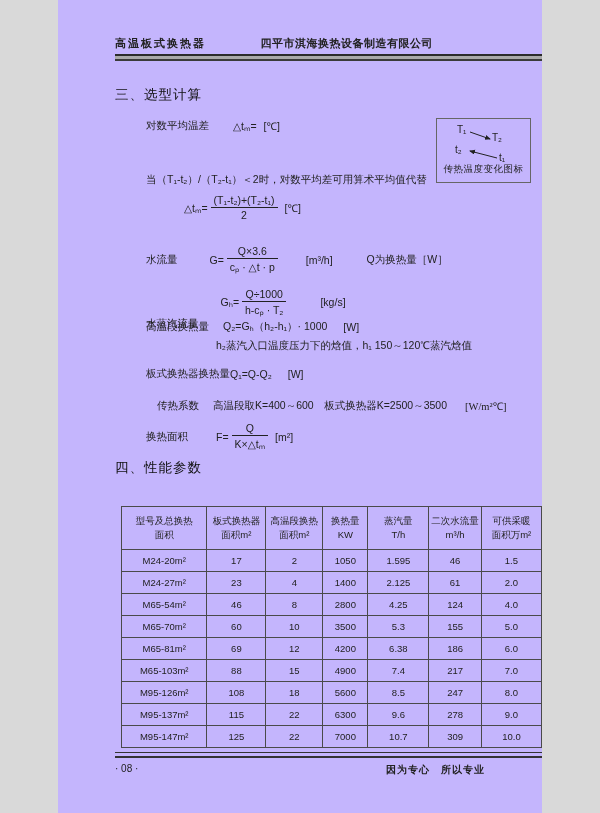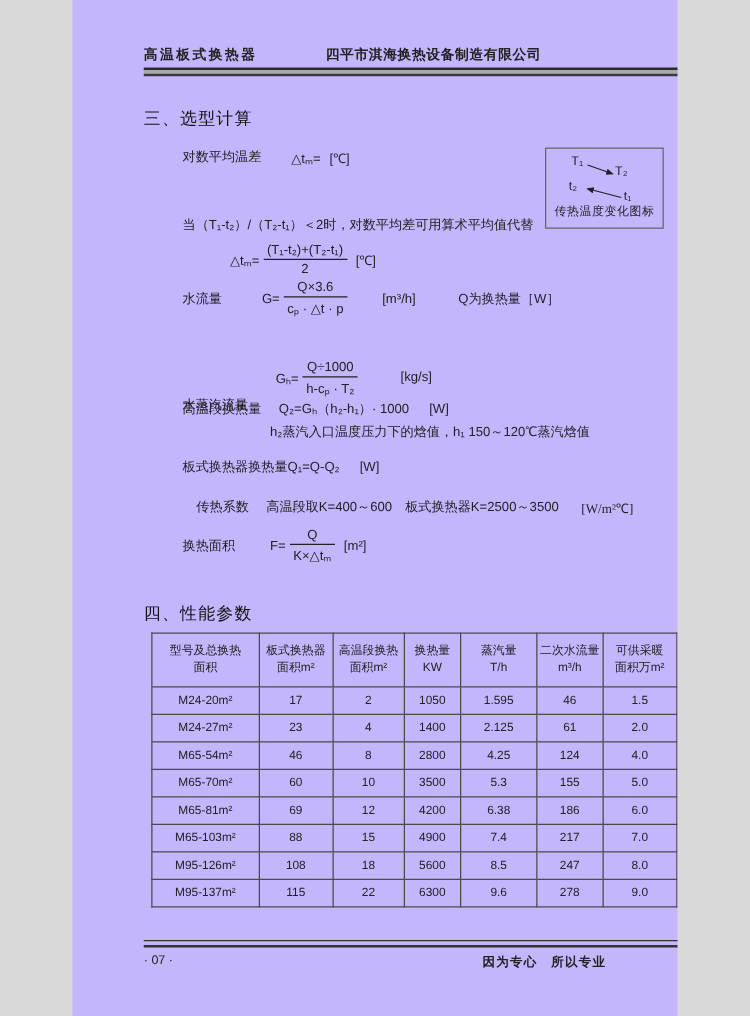--- a/index.html
+++ b/index.html
@@ -82,21 +82,21 @@
     <span class="formula">
       <span>△tₘ=</span>
       <span class="frac">
         <span class="num">(T₁-t₂)+(T₂-t₁)</span>
         <span class="den">2</span>
       </span>
       <span class="unit">[℃]</span>
     </span>
   </div>
 
-  <div class="frow" style="left:88px; top:224px;justify-content:flex-end;">
+  <div class="frow" style="left:88px; top:245px;justify-content:flex-end;">
     <span class="flabel" style="margin-right:32px;">水流量</span>
     <span class="formula">
       <span>G=</span>
       <span class="frac">
         <span class="num">Q×3.6</span>
         <span class="den">cₚ · △t · p</span>
       </span>
     </span>
     <span class="unit" style="margin-left:28px;">[m³/h]</span>
     <span class="fnote" style="margin-left:34px;">Q为换热量［W］</span>
@@ -157,21 +157,21 @@
       <line x1="33" y1="13" x2="53" y2="20" stroke="#222" stroke-width="1" marker-end="url(#ah)"></line>
       <line x1="60" y1="39" x2="33" y2="32" stroke="#222" stroke-width="1" marker-end="url(#ah)"></line>
     </svg>
     <span class="lab" style="left:20px; top:5px;">T₁</span>
     <span class="lab" style="left:55px; top:13px;">T₂</span>
     <span class="lab" style="left:18px; top:25px;">t₂</span>
     <span class="lab" style="left:62px; top:33px;">t₁</span>
     <div class="cap">传热温度变化图标</div>
   </div>
 
-  <div class="sec-title" style="top:482px;">四、性能参数</div>
+  <div class="sec-title" style="top:459px;">四、性能参数</div>
 
   <table class="ptable">
     <colgroup>
       <col style="width:97px;">
         <col style="width:67px;">
         <col style="width:66px;">
       <col style="width:49px;">
         <col style="width:68px;">
         <col style="width:59px;">
         <col style="width:68px;">
@@ -260,20 +260,29 @@
         </tr>
         <tr>
           <td>M95-137m²</td>
           <td>115</td>
           <td>22</td>
           <td>6300</td>
           <td>9.6</td>
           <td>278</td>
           <td>9.0</td>
         </tr>
+        <tr>
+          <td>M95-147m²</td>
+          <td>125</td>
+          <td>22</td>
+          <td>7000</td>
+          <td>10.7</td>
+          <td>309</td>
+          <td>10.0</td>
+        </tr>
       </tbody>
   </table>
 
   <div class="ftr-rule"></div>
-  <div class="ftr-left">· 07 ·</div>
+  <div class="ftr-left">· 08 ·</div>
   <div class="ftr-right">因为专心　所以专业</div>
 
 </div>
 
 </body></html>

